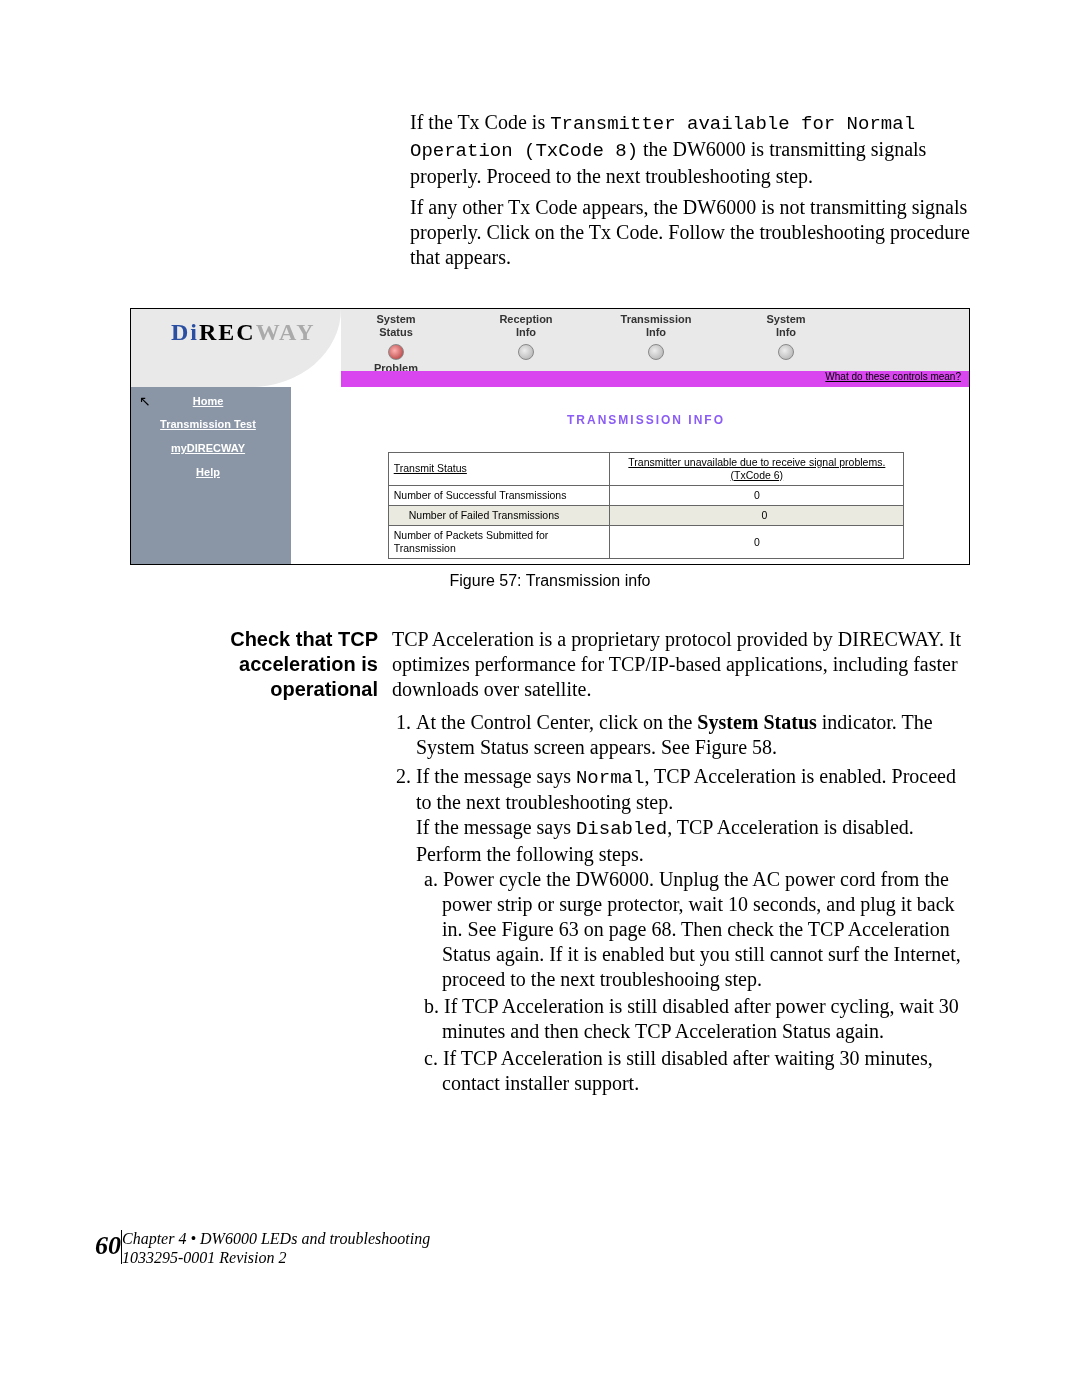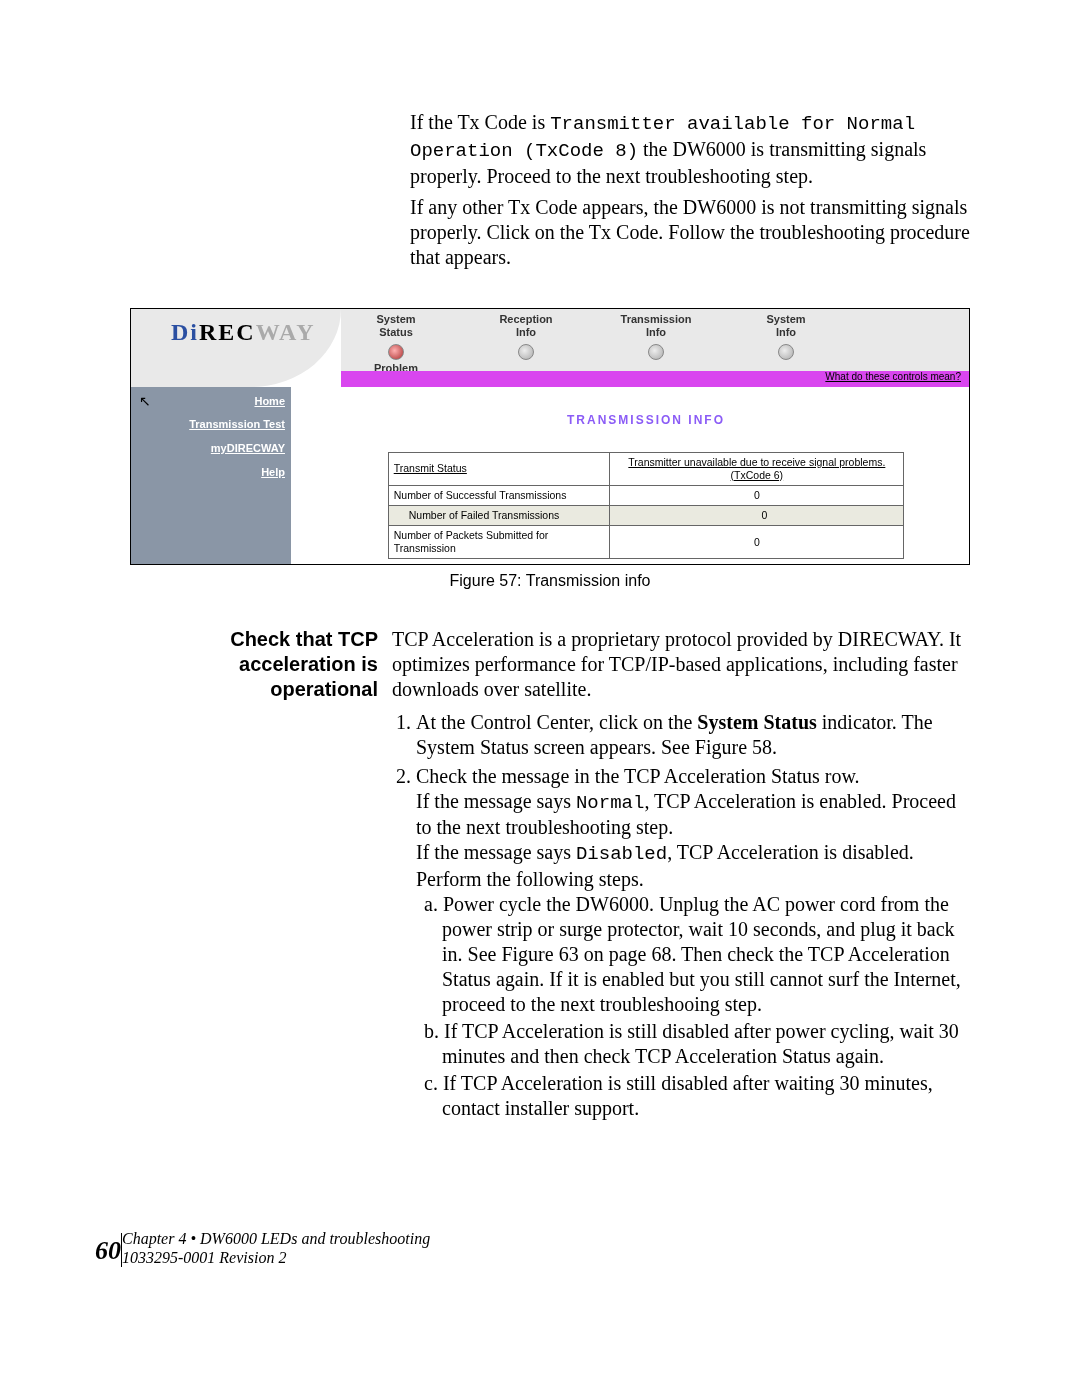--- a/index.html
+++ b/index.html
@@ -108,21 +108,21 @@
     bottom: 0;
     background: #8a96a6;
     color: #fff;
     font-family: Arial, sans-serif;
     font-size: 11px;
     font-weight: bold;
     text-align: right;
     padding: 8px 6px 0 0;
     box-sizing: border-box;
   }
-  .sidebar div { text-decoration: underline; margin-bottom: 10px; }
+  .sidebar div { text-decoration: underline; margin-bottom: 10px; text-align: center; }
   .cursor {
     position: absolute;
     left: 8px;
     top: 84px;
     font-size: 14px;
     color: #000;
   }
   .content-area {
     position: absolute;
     left: 200px;
@@ -179,21 +179,21 @@
   ol.main-list { margin: 6px 0 0 0; padding-left: 24px; }
   ol.main-list > li { margin-bottom: 4px; }
   .sublist { margin-left: 8px; }
   .sublist div { text-indent: -18px; padding-left: 18px; margin-bottom: 2px; }
   .bold { font-weight: bold; }
   .footer {
     position: absolute;
     left: 95px;
     bottom: 130px;
     display: flex;
-    align-items: flex-end;
+    align-items: flex-start;
     font-family: "Times New Roman", serif;
   }
   .footer .pageno {
     font-size: 26px;
     font-weight: bold;
     font-style: italic;
   }
   .footer .divider {
     width: 1px;
     height: 34px;
@@ -287,21 +287,20 @@
 
   <div class="section2">
     <div class="side-heading">Check that TCP acceleration is operational</div>
     <div class="section2-body">
       <p>TCP Acceleration is a proprietary protocol provided by DIRECWAY. It optimizes performance for TCP/IP-based applications, including faster downloads over satellite.</p>
       <ol class="main-list">
         <li>
           <span>At the Control Center, click on the </span><span class="bold">System Status</span><span> indicator. The System Status screen appears. See Figure 58.</span>
         </li>
         <li>
-          <div>Check the message in the TCP Acceleration Status row.</div>
           <div>
             <span>If the message says </span><span class="mono">Normal</span><span>, TCP Acceleration is enabled. Proceed to the next troubleshooting step.</span>
           </div>
           <div>
             <span>If the message says </span><span class="mono">Disabled</span><span>, TCP Acceleration is disabled. Perform the following steps.</span>
           </div>
           <div class="sublist">
             <div>a. Power cycle the DW6000. Unplug the AC power cord from the power strip or surge protector, wait 10 seconds, and plug it back in. See Figure 63 on page 68. Then check the TCP Acceleration Status again. If it is enabled but you still cannot surf the Internet, proceed to the next troubleshooing step.</div>
             <div>b. If TCP Acceleration is still disabled after power cycling, wait 30 minutes and then check TCP Acceleration Status again.</div>
             <div>c. If TCP Acceleration is still disabled after waiting 30 minutes, contact installer support.</div>

